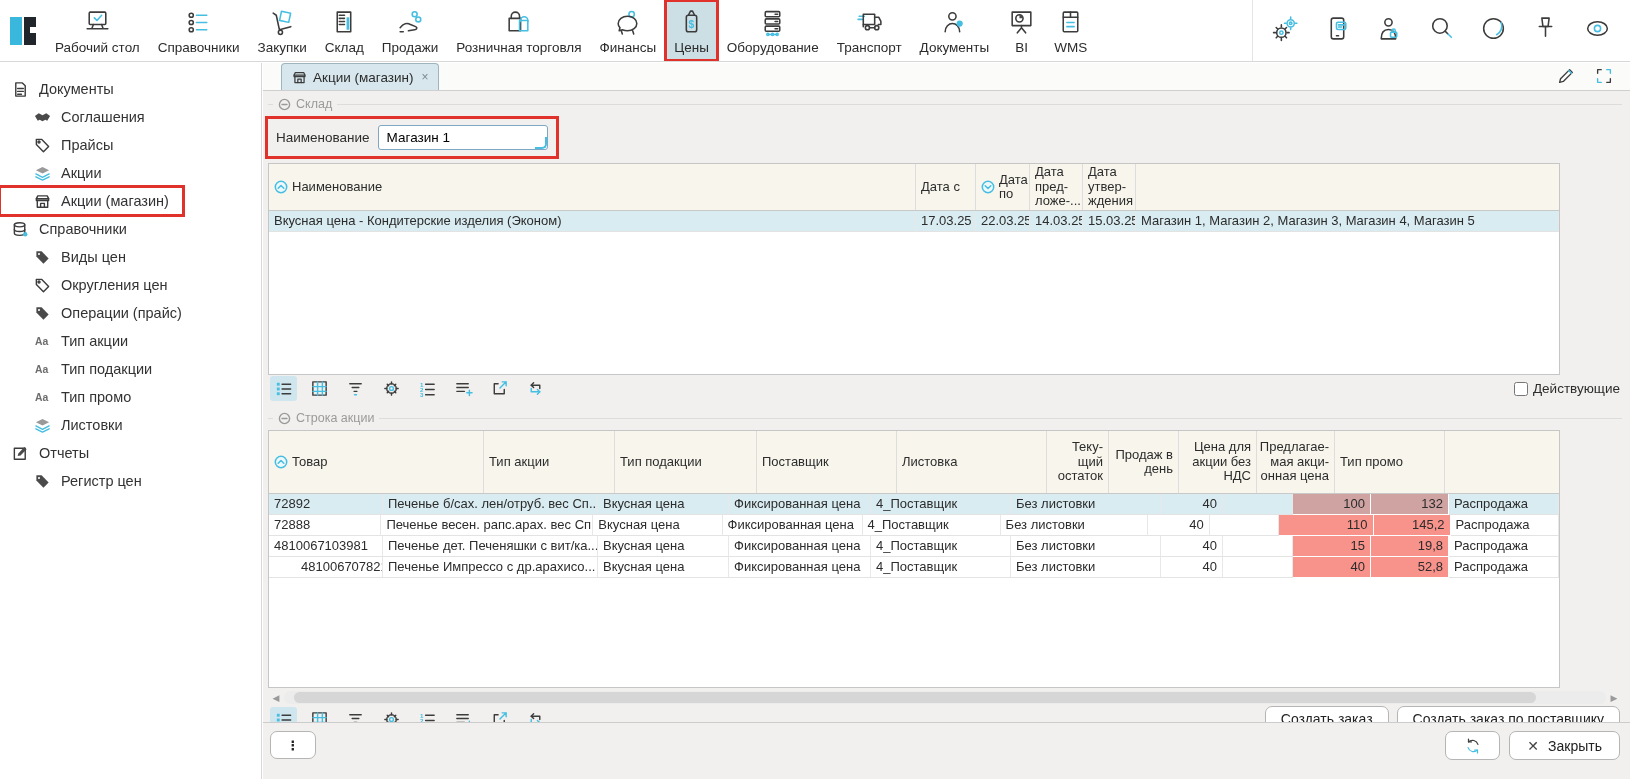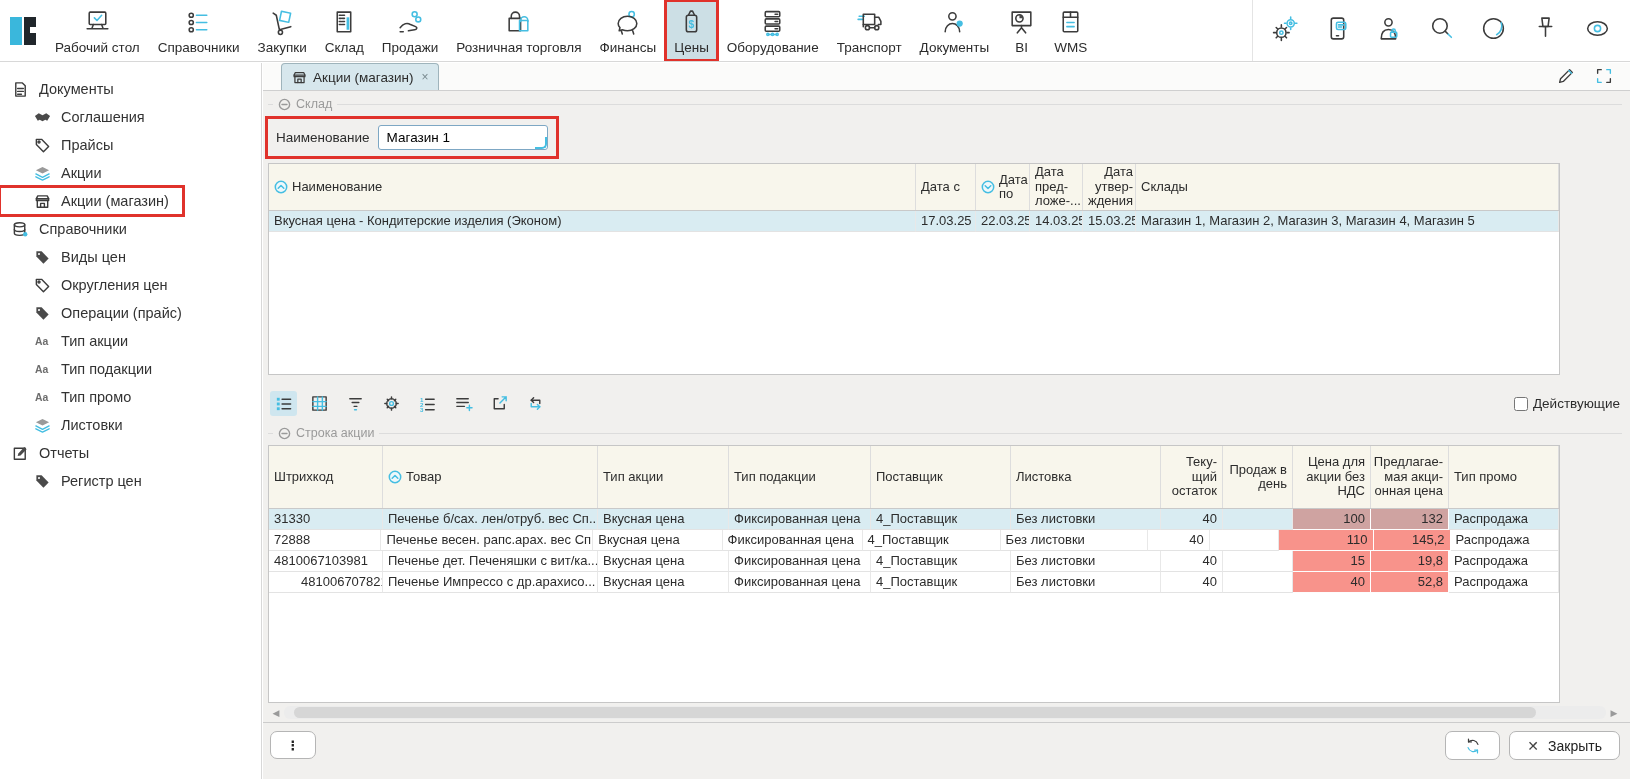--- a/index.html
+++ b/index.html
@@ -80,21 +80,21 @@
   .gc { padding:0 5px; font-size:13px; line-height:20px; border-right:1px solid #e8e8e8;
     border-bottom:1px solid #e3e3e3; overflow:hidden; white-space:nowrap; }
   .gc.r { text-align:right; }
   .gc.cell-red { background:#f8938b; border-right:1px solid #fff; border-bottom:1px solid #fdfdfd; }
   .grid-row.selected .gc.cell-red { background:#cfa3a1; }
   #akciya-grid { height:212px; }
   #stroka-grid { height:258px; }
   .akc-hdr .gh { height:46px; }
   .str-hdr .gh { height:62px; }
 
-  .gtoolbar { display:flex; align-items:center; gap:9px; padding:16px 2px 4px 2px; }
+  .gtoolbar { display:flex; align-items:center; gap:9px; padding:1px 2px 4px 2px; }
   .tool { width:27px; height:25px; display:flex; align-items:center; justify-content:center;
     border-radius:3px; cursor:pointer; }
   .tool.active { background:#cfe6ef; }
   .tool .icon { width:19px; height:19px; }
   .chk { display:flex; align-items:center; gap:5px; font-size:13.5px; margin-left:auto; cursor:pointer; }
   .chk input { width:14px; height:14px; }
   .rbtns { margin-left:auto; display:flex; gap:8px; }
   .btn { background:#fff; border:1px solid #b5b5b5; border-radius:7px; padding:4px 15px;
     font-size:14px; color:#222; font-family:inherit; cursor:pointer; }
 
@@ -529,25 +529,22 @@
               <svg viewBox="0 0 14 14">
                 <circle class="a" cx="7" cy="7" r="5.7" fill="#eef8fb"></circle>
                 <path class="a" d="M4.2 5.7L7 8.5l2.8-2.8"></path>
               </svg>
             </span>
             <span>Дата по</span>
           </div>
           <div class="gh" style="width: 53px;">
             <span>Дата пред-ложе-...</span>
           </div>
-          <div class="gh" style="width: 53px; text-align: right;">
+          <div class="gh" style="width: 53px;">
             <span>Дата утвер-ждения</span>
-          </div>
-          <div class="gh" style="flex: 1 1 0%;">
-            <span>Склады</span>
           </div>
         </div>
       <div class="grid-row selected">
           <div class="gc" style="width: 647px;">Вкусная цена - Кондитерские изделия (Эконом)</div>
           <div class="gc" style="width: 60px;">17.03.25</div>
           <div class="gc" style="width: 54px;">22.03.25</div>
           <div class="gc" style="width: 53px;">14.03.25</div>
           <div class="gc" style="width: 53px;">15.03.25</div>
           <div class="gc" style="flex: 1 1 0%;">Магазин 1, Магазин 2, Магазин 3, Магазин 4, Магазин 5</div>
         </div>
@@ -636,23 +633,20 @@
       <span class="icon svg-host collapse">
           <svg viewBox="0 0 14 14">
             <circle cx="7" cy="7" r="5.5" stroke="#9a9a9a"></circle>
             <path d="M4.3 7h5.4" stroke="#9a9a9a"></path>
           </svg>
         </span>
       <span>Строка акции</span>
     </div>
     <div class="grid" id="stroka-grid">
       <div class="grid-hdr str-hdr">
-          <div class="gh" style="width: 114px;">
-            <span>Штрихкод</span>
-          </div>
           <div class="gh" style="width: 215px;">
             <span class="icon svg-host sort">
               <svg viewBox="0 0 14 14">
                 <circle class="a" cx="7" cy="7" r="5.7" fill="#eef8fb"></circle>
                 <path class="a" d="M4.2 8.3l2.8-2.8 2.8 2.8"></path>
               </svg>
             </span>
             <span>Товар</span>
           </div>
           <div class="gh" style="width: 131px;">
@@ -678,21 +672,21 @@
           </div>
           <div class="gh r" style="width: 78px;">
             <span>Предлагае-мая акци-онная цена</span>
           </div>
           <div class="gh" style="width: 110px;">
             <span>Тип промо</span>
           </div>
         </div>
       <div>
           <div class="grid-row selected">
-            <div class="gc" style="width: 114px;">31330</div>
+            <div class="gc" style="width: 114px;">72892</div>
             <div class="gc" style="width: 215px;">Печенье б/сах. лен/отруб. вес Сп...</div>
             <div class="gc" style="width: 131px;">Вкусная цена</div>
             <div class="gc" style="width: 142px;">Фиксированная цена</div>
             <div class="gc" style="width: 140px;">4_Поставщик</div>
             <div class="gc" style="width: 150px;">Без листовки</div>
             <div class="gc r" style="width: 62px;">40</div>
             <div class="gc r" style="width: 70px;"></div>
             <div class="gc r cell-red" style="width: 78px;">100</div>
             <div class="gc r cell-red" style="width: 78px;">132</div>
             <div class="gc" style="width: 110px;">Распродажа</div>

